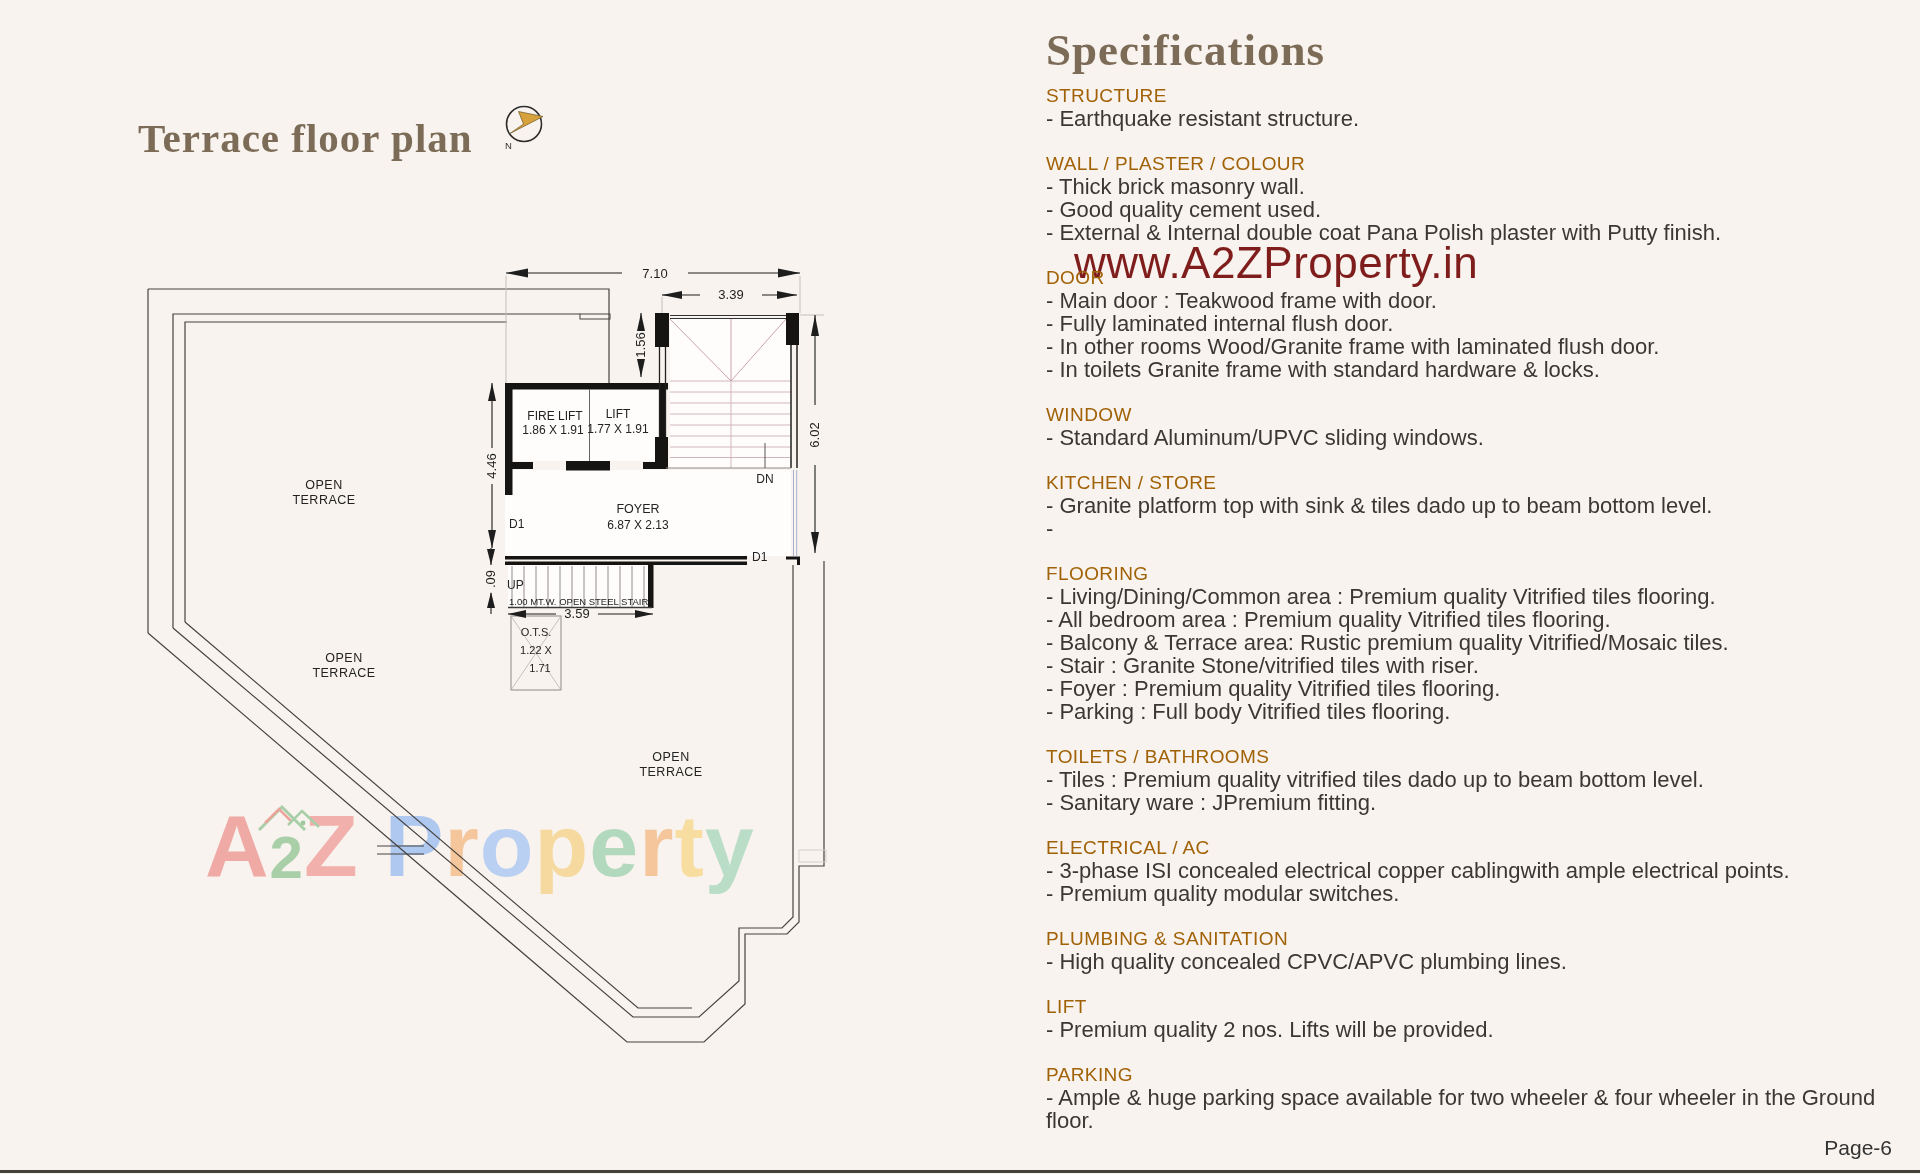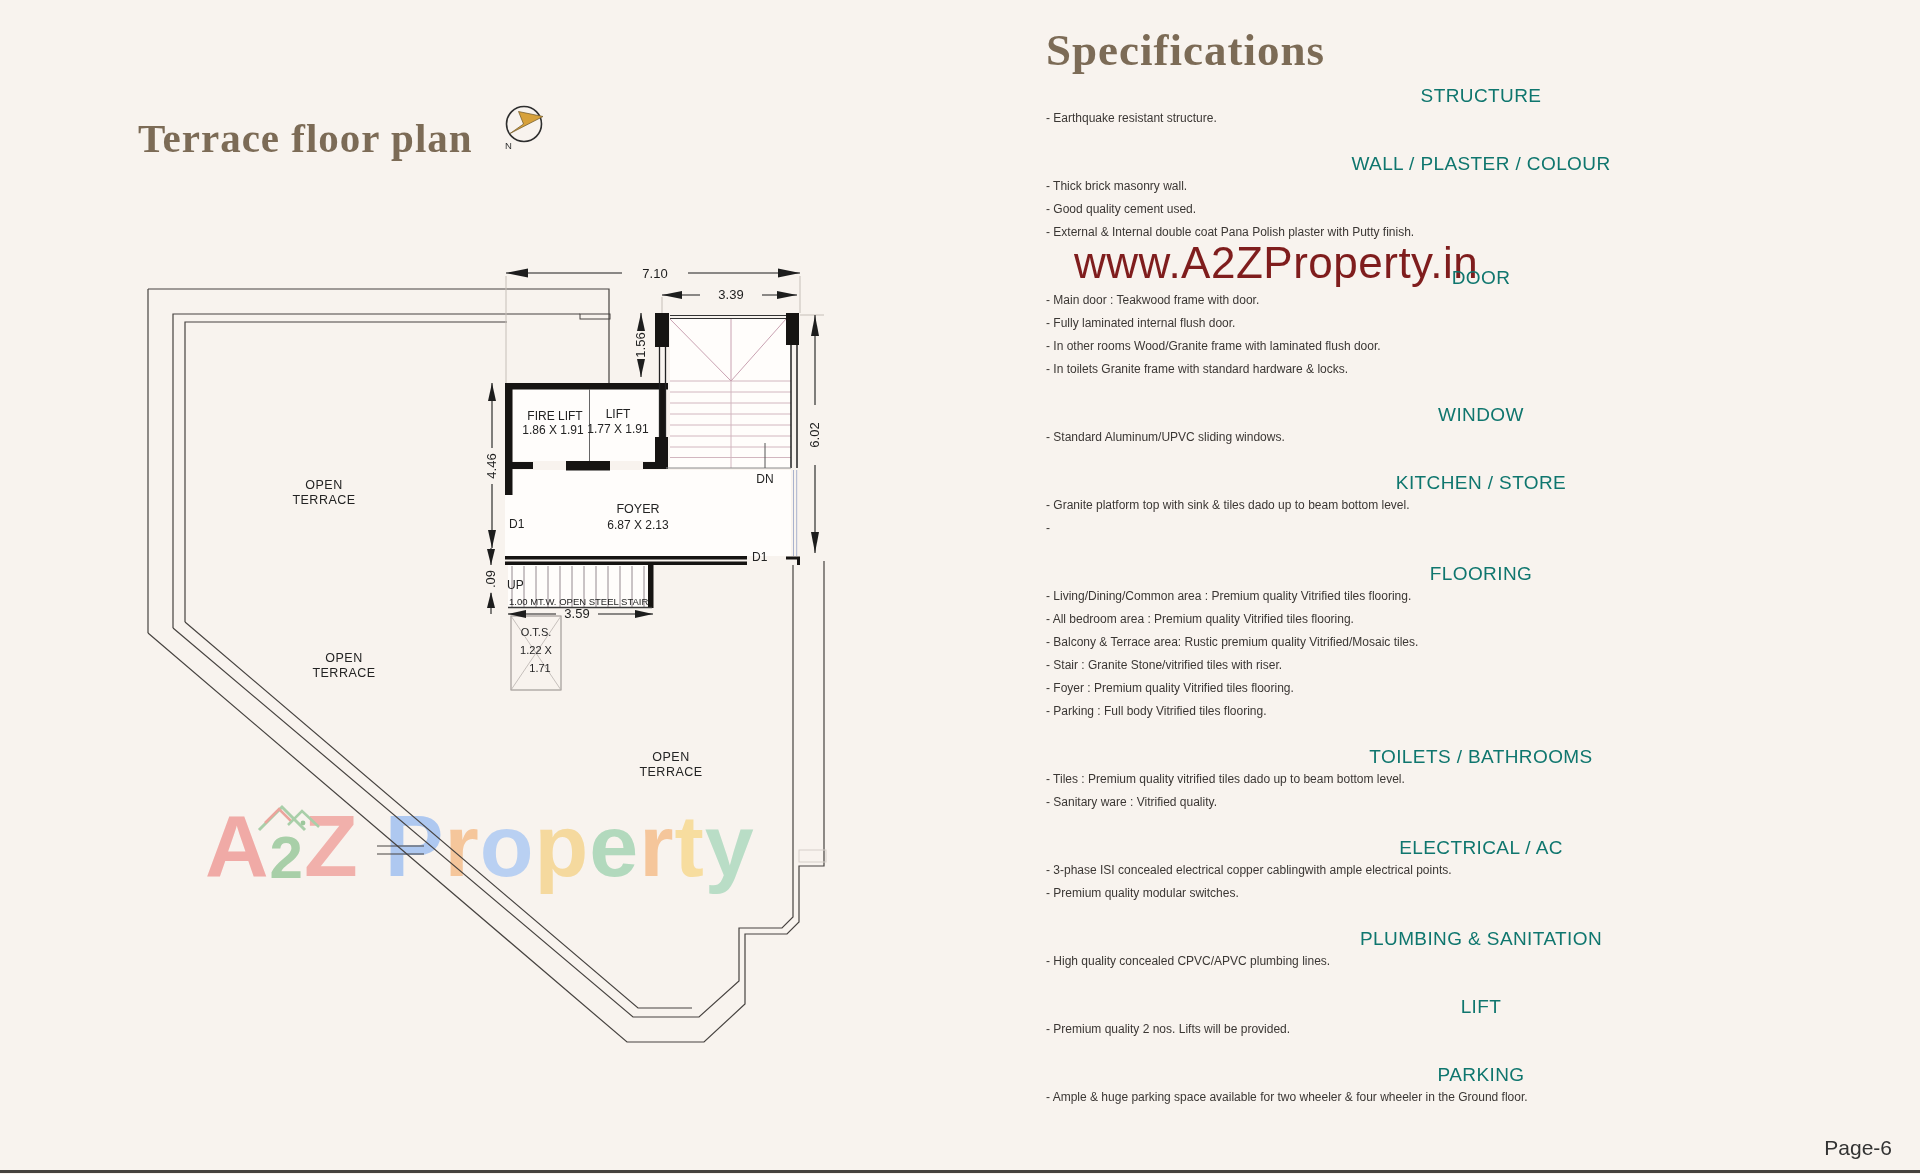--- a/index.html
+++ b/index.html
@@ -14,23 +14,23 @@
     font-size:41px;color:#7c6b56;letter-spacing:1px;z-index:3;margin-top:40px;
   }
   .specs-title{
     left:1046px;top:24px;font-family:"Liberation Serif",serif;font-weight:700;
     font-size:45px;color:#7c6b56;letter-spacing:1px;z-index:3;
   }
   
   .specs-wrap{left:1046px;top:84px;width:870px;z-index:3}
   .spec-section{margin-bottom:22px}
   .spec-heading{
-    font-size:19px;line-height:23px;color:#0f766e;letter-spacing:0.4px;text-align:center;
-  }
-  .spec-item{font-size:12px;line-height:23px;color:#3b3734}
+    font-size:19px;line-height:23px;color:#a16207;letter-spacing:0.4px;
+  }
+  .spec-item{font-size:22px;line-height:23px;color:#3b3734}
   
   .page-number{right:28px;bottom:14px;font-size:21px;color:#333;z-index:3}
   .bottom-rule{left:0;right:0;bottom:1px;height:3px;background:#45423e;z-index:3}
   
   .url-watermark{
     left:1074px;top:238px;font-size:44px;color:#7f1d1d;letter-spacing:0.5px;
     z-index:0;white-space:nowrap;
   }
   .brand-watermark{
     left:205px;top:795px;font-size:88px;font-weight:700;letter-spacing:1px;
@@ -253,21 +253,21 @@
       <div class="spec-item">- Living/Dining/Common area : Premium quality Vitrified tiles flooring.</div>
       <div class="spec-item">- All bedroom area : Premium quality Vitrified tiles flooring.</div>
       <div class="spec-item">- Balcony &amp; Terrace area: Rustic premium quality Vitrified/Mosaic tiles.</div>
       <div class="spec-item">- Stair : Granite Stone/vitrified tiles with riser.</div>
       <div class="spec-item">- Foyer : Premium quality Vitrified tiles flooring.</div>
       <div class="spec-item">- Parking : Full body Vitrified tiles flooring.</div>
     </div>
     <div class="spec-section">
       <div class="spec-heading">TOILETS / BATHROOMS</div>
       <div class="spec-item">- Tiles : Premium quality vitrified tiles dado up to beam bottom level.</div>
-      <div class="spec-item">- Sanitary ware : Vitrified quality.</div>
+      <div class="spec-item">- Sanitary ware : JPremium fitting.</div>
     </div>
     <div class="spec-section">
       <div class="spec-heading">ELECTRICAL / AC</div>
       <div class="spec-item">- 3-phase ISI concealed electrical copper cablingwith ample electrical points.</div>
       <div class="spec-item">- Premium quality modular switches.</div>
     </div>
     <div class="spec-section">
       <div class="spec-heading">PLUMBING &amp; SANITATION</div>
       <div class="spec-item">- High quality concealed CPVC/APVC plumbing lines.</div>
     </div>

